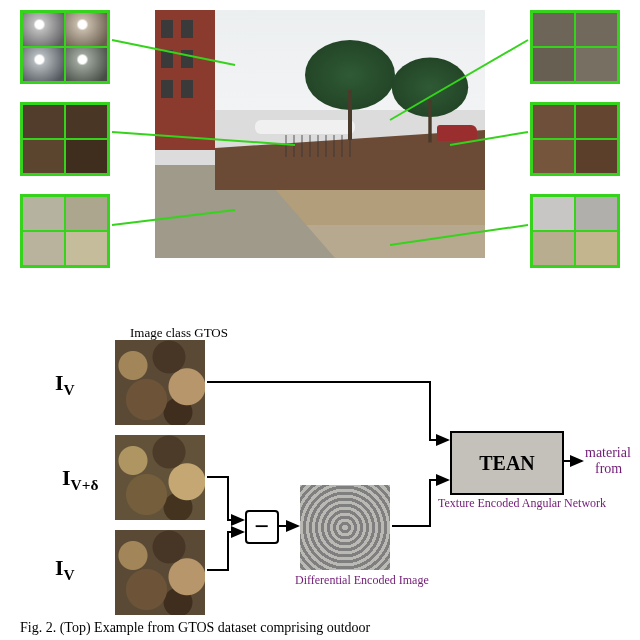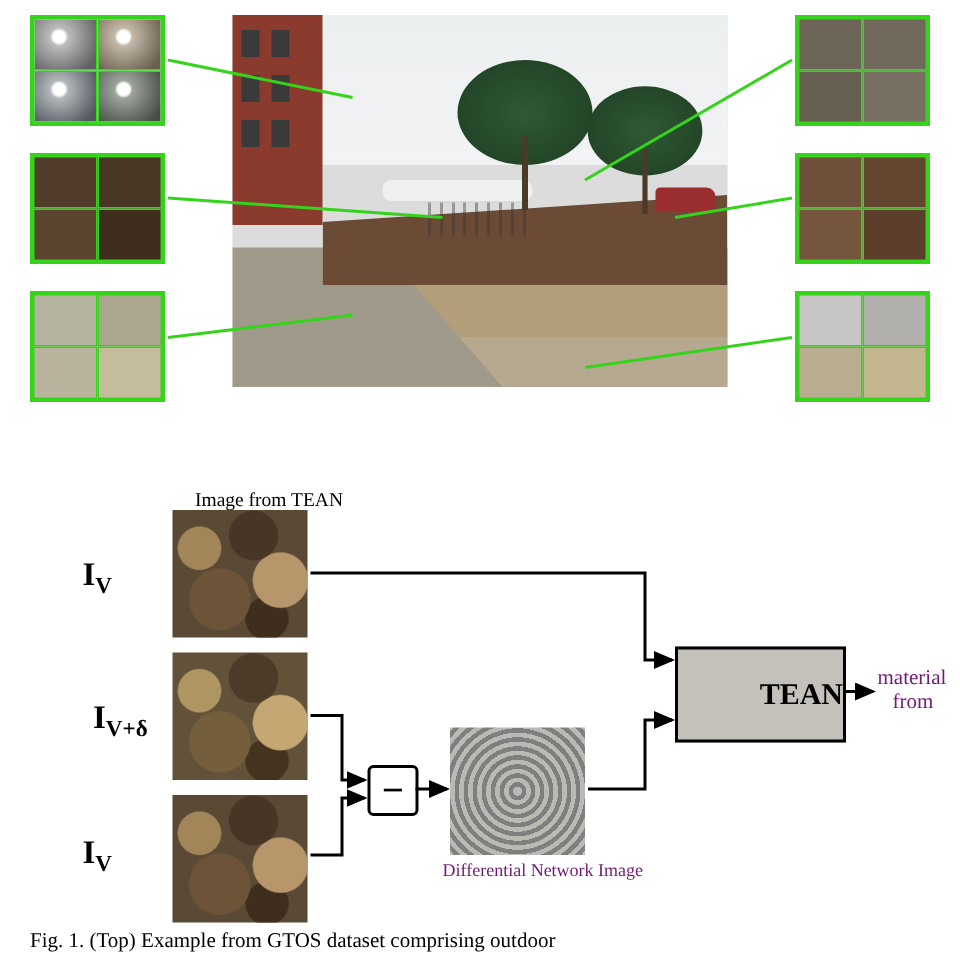--- a/index.html
+++ b/index.html
@@ -220,21 +220,21 @@
     background: #fff;
   }
   .tean-box {
     position: absolute;
     width: 110px;
     height: 60px;
     border: 2px solid #000;
     background: #c4c1ba;
     display: flex;
     align-items: center;
-    justify-content: flex-end;
+    justify-content: center;
     font-size: 20px;
     font-weight: bold;
   }
   .small-label {
     position: absolute;
     font-size: 12px;
     color: #701a75;
   }
   .arrow-line {
     stroke: #000;
@@ -330,45 +330,46 @@
       <line x1="92" y1="122" x2="275" y2="135" stroke="#35d31b" stroke-width="2"></line>
       <line x1="92" y1="215" x2="215" y2="200" stroke="#35d31b" stroke-width="2"></line>
       <line x1="508" y1="30" x2="370" y2="110" stroke="#35d31b" stroke-width="2"></line>
       <line x1="508" y1="122" x2="430" y2="135" stroke="#35d31b" stroke-width="2"></line>
       <line x1="508" y1="215" x2="370" y2="235" stroke="#35d31b" stroke-width="2"></line>
     </svg>
   </div>
 
   <div class="bottom-section">
 
-    <div class="thumb-label" style="left:80px;top:-5px">Image from TEAN</div>
+    <div class="thumb-label" style="left:80px;top:-5px">Image class GTOS</div>
 
     <div class="Iv" style="left:5px;top:40px">
       <span>I</span><span class="sub">V</span>
     </div>
     <div class="thumb pebbles" style="left:65px;top:10px"></div>
 
     <div class="Iv" style="left:12px;top:135px">
       <span>I</span><span class="sub">V+δ</span>
     </div>
     <div class="thumb pebbles" style="left:65px;top:105px;filter:brightness(1.1) hue-rotate(5deg)"></div>
 
     <div class="Iv" style="left:5px;top:225px">
       <span>I</span><span class="sub">V</span>
     </div>
     <div class="thumb pebbles" style="left:65px;top:200px"></div>
 
     <div class="minus-node" style="left:195px;top:180px">−</div>
 
     <div class="thumb diff" style="left:250px;top:155px"></div>
-    <div class="small-label" style="left:245px;top:243px">Differential Network Image</div>
+    <div class="small-label" style="left:245px;top:243px">Differential Encoded Image</div>
 
     <div class="tean-box" style="left:400px;top:101px">
       <span>TEAN</span>
     </div>
+    <div class="small-label" style="left:388px;top:166px">Texture Encoded Angular Network</div>
 
     <div class="small-label" style="left:535px;top:115px;font-size:14px">material</div>
     <div class="small-label" style="left:545px;top:131px;font-size:14px">from</div>
 
     <svg style="position:absolute;left:0;top:0;width:100%;height:100%">
       <defs>
         <marker id="ah" markerWidth="8" markerHeight="8" refX="6" refY="3" orient="auto">
           <path d="M0,0 L7,3 L0,6 Z" fill="#000"></path>
         </marker>
       </defs>
@@ -382,13 +383,13 @@
       <path class="arrow-line" d="M227 196 L248 196" marker-end="url(#ah)"></path>
 
       <path class="arrow-line" d="M342 196 L380 196 L380 150 L398 150" marker-end="url(#ah)"></path>
 
       <path class="arrow-line" d="M512 131 L532 131" marker-end="url(#ah)"></path>
     </svg>
   </div>
 
 </div>
 
-<div class="caption">Fig. 1. (Top) Example from GTOS dataset comprising outdoor</div>
+<div class="caption">Fig. 2. (Top) Example from GTOS dataset comprising outdoor</div>
 
 </body></html>

